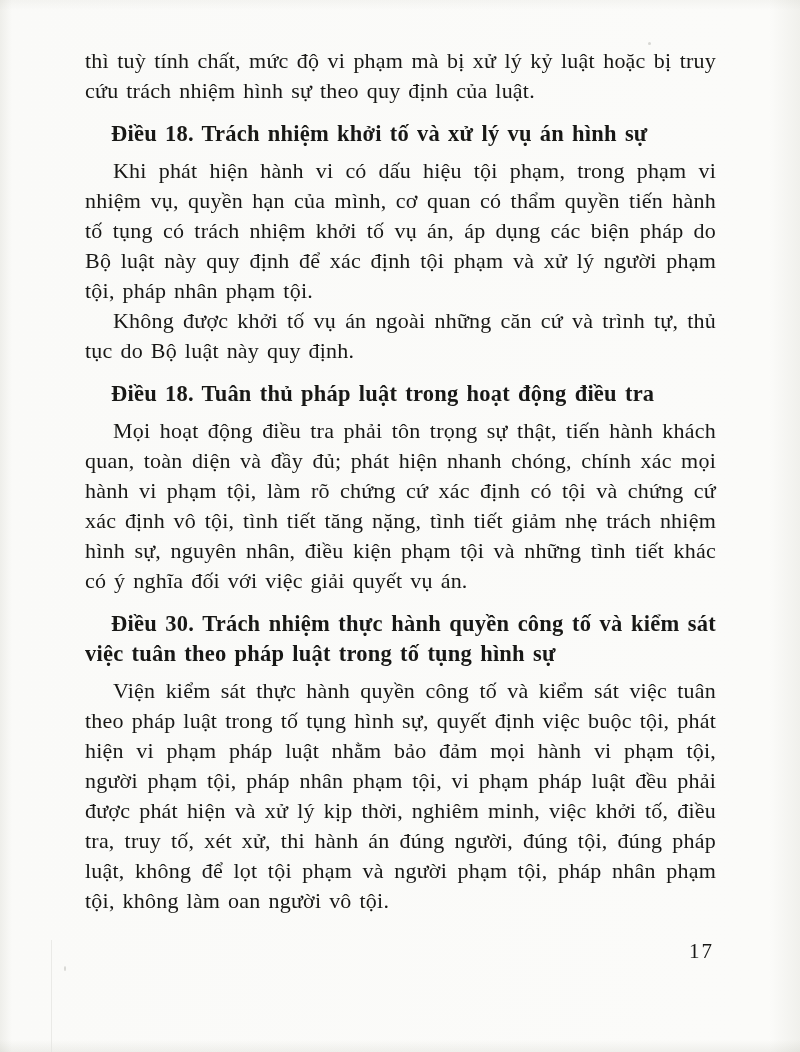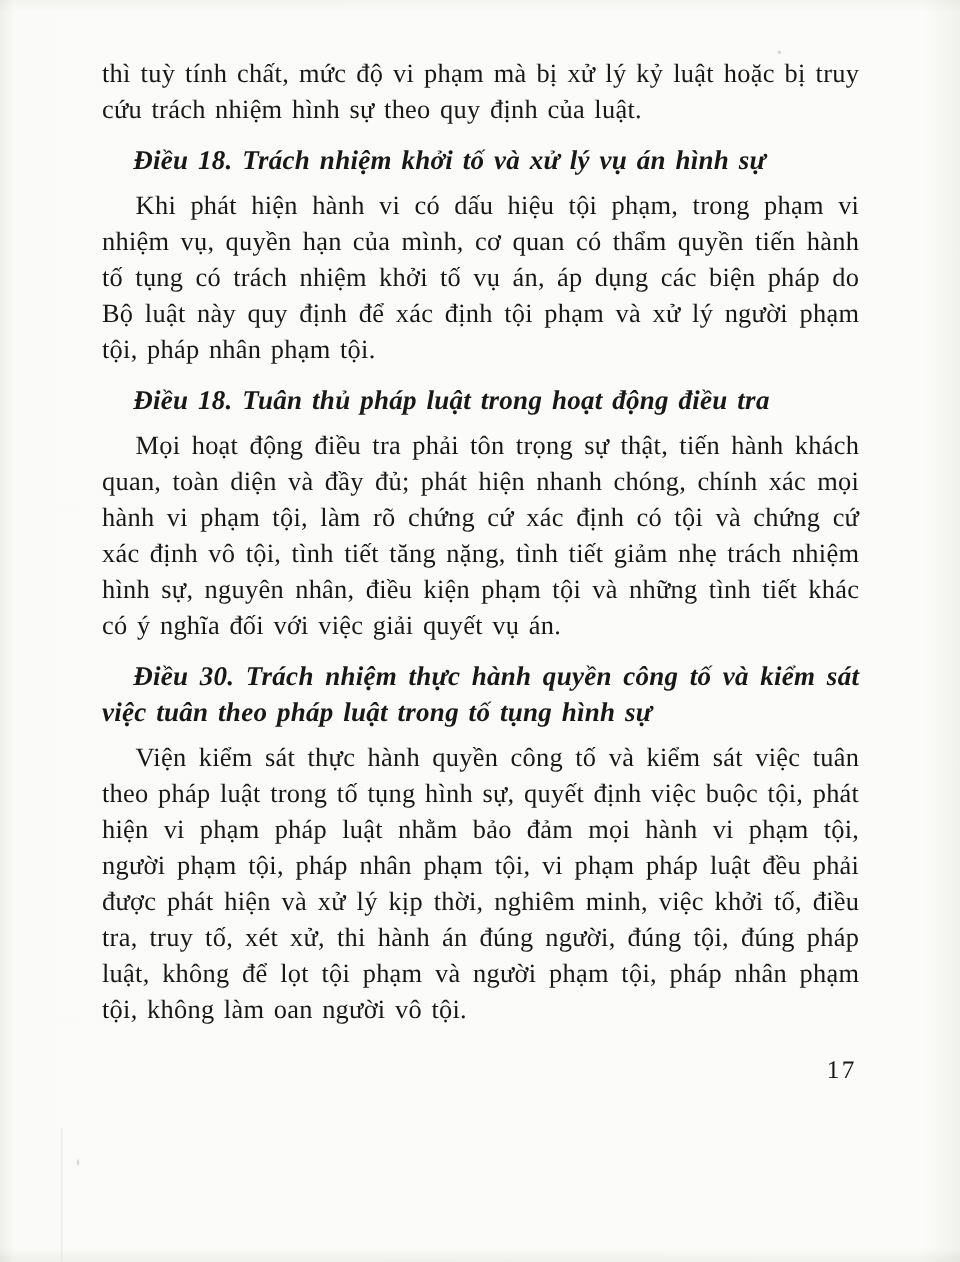--- a/index.html
+++ b/index.html
@@ -32,21 +32,20 @@
   }
   .content-block.indented {
     text-indent: 28px;
   }
   .content-block.heading {
     font-weight: bold;
     text-indent: 26px;
     margin-top: 13px;
     margin-bottom: 7px;
     font-size: 22.5px;
-    font-style: italic;
   }
   .page-number {
     margin-top: 22px;
     text-align: right;
     font-size: 21px;
     line-height: 26px;
     padding-right: 2px;
     letter-spacing: 2px;
   }
   .scan-speck {
@@ -71,20 +70,21 @@
 <body>
 
 <div class="scan-page">
 
   <p class="content-block">thì tuỳ tính chất, mức độ vi phạm mà bị xử lý kỷ luật hoặc bị truy cứu trách nhiệm hình sự theo quy định của luật.</p>
 
   <p class="content-block heading">Điều 18. Trách nhiệm khởi tố và xử lý vụ án hình sự</p>
 
   <p class="content-block indented">Khi phát hiện hành vi có dấu hiệu tội phạm, trong phạm vi nhiệm vụ, quyền hạn của mình, cơ quan có thẩm quyền tiến hành tố tụng có trách nhiệm khởi tố vụ án, áp dụng các biện pháp do Bộ luật này quy định để xác định tội phạm và xử lý người phạm tội, pháp nhân phạm tội.</p>
 
+  <p class="content-block indented">Không được khởi tố vụ án ngoài những căn cứ và trình tự, thủ tục do Bộ luật này quy định.</p>
 
   <p class="content-block heading">Điều 18. Tuân thủ pháp luật trong hoạt động điều tra</p>
 
 
   <p class="content-block indented">Mọi hoạt động điều tra phải tôn trọng sự thật, tiến hành khách quan, toàn diện và đầy đủ; phát hiện nhanh chóng, chính xác mọi hành vi phạm tội, làm rõ chứng cứ xác định có tội và chứng cứ xác định vô tội, tình tiết tăng nặng, tình tiết giảm nhẹ trách nhiệm hình sự, nguyên nhân, điều kiện phạm tội và những tình tiết khác có ý nghĩa đối với việc giải quyết vụ án.</p>
 
   <p class="content-block heading">Điều 30. Trách nhiệm thực hành quyền công tố và kiểm sát việc tuân theo pháp luật trong tố tụng hình sự</p>
 
   <p class="content-block indented">Viện kiểm sát thực hành quyền công tố và kiểm sát việc tuân theo pháp luật trong tố tụng hình sự, quyết định việc buộc tội, phát hiện vi phạm pháp luật nhằm bảo đảm mọi hành vi phạm tội, người phạm tội, pháp nhân phạm tội, vi phạm pháp luật đều phải được phát hiện và xử lý kịp thời, nghiêm minh, việc khởi tố, điều tra, truy tố, xét xử, thi hành án đúng người, đúng tội, đúng pháp luật, không để lọt tội phạm và người phạm tội, pháp nhân phạm tội, không làm oan người vô tội.</p>
 

